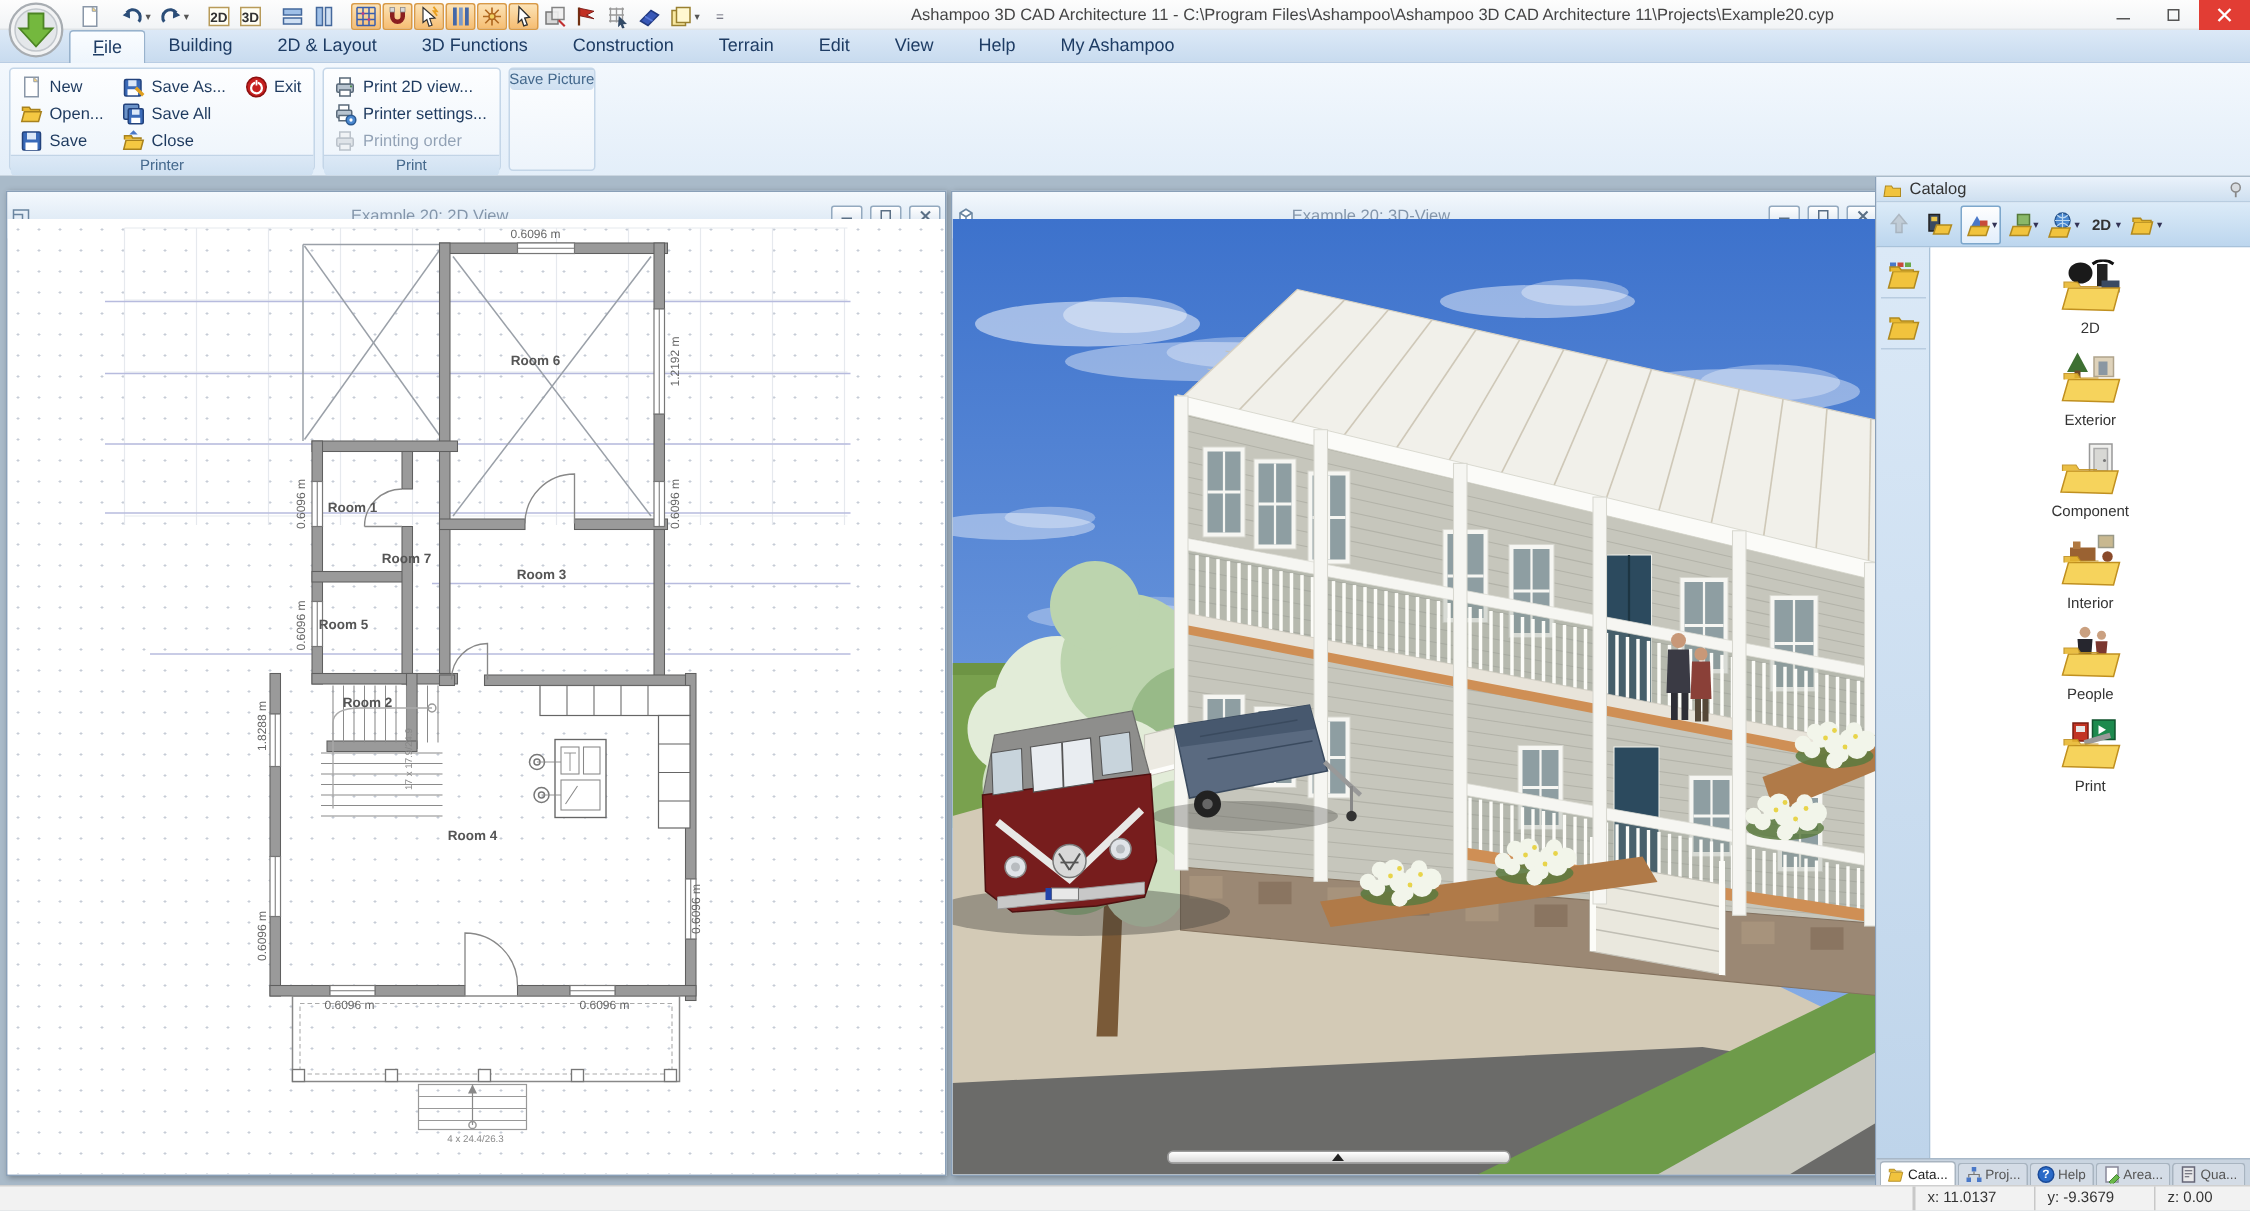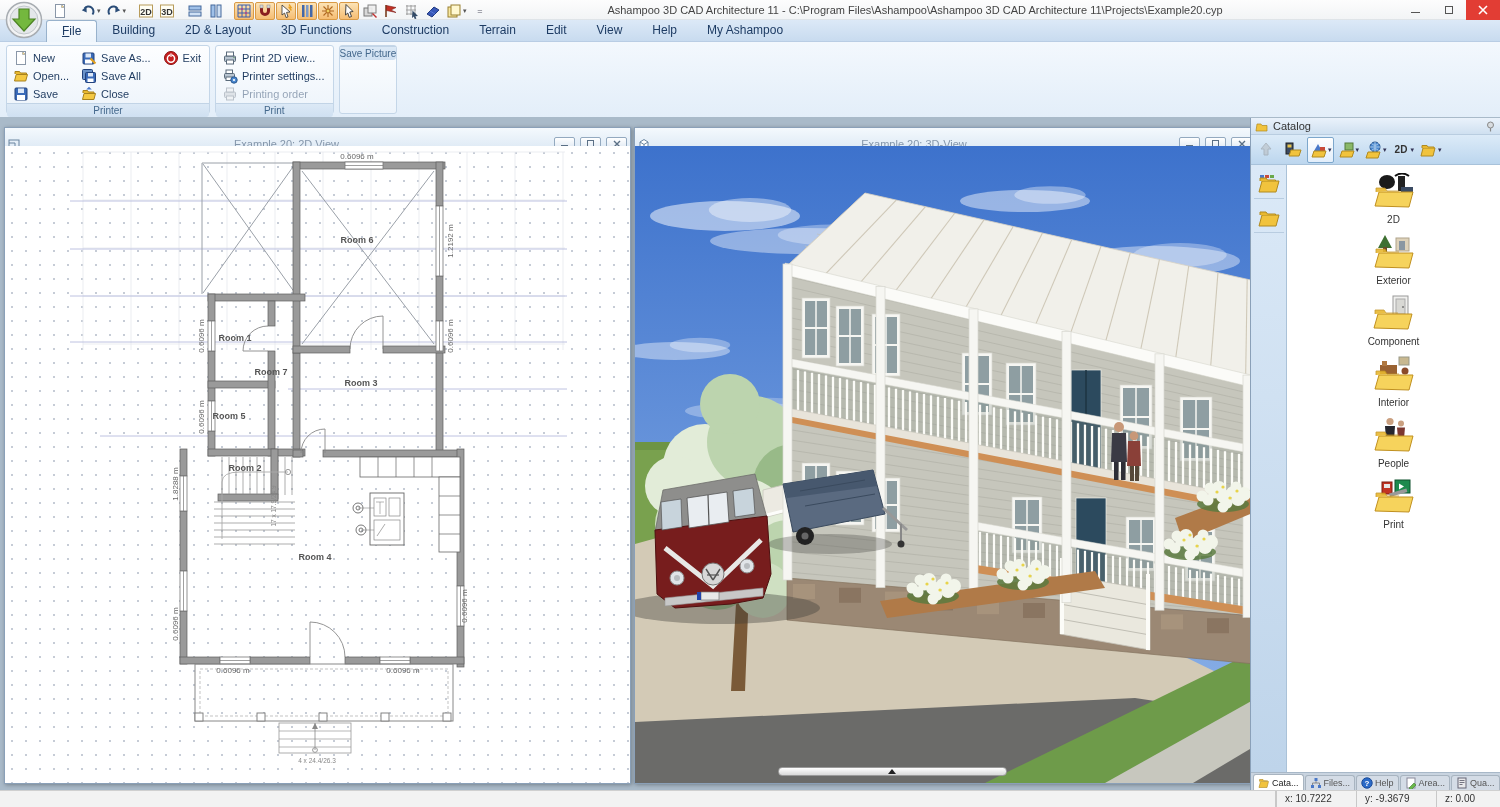--- a/index.html
+++ b/index.html
@@ -1157,21 +1157,21 @@
           </svg>
           <span>Cata...</span>
         </div>
         <div class="cattab">
           <svg width="12" height="12" viewBox="0 0 12 12">
             <rect x="4.5" y="1" width="3" height="3" fill="#4a78c8"></rect>
             <rect x="1" y="8" width="3" height="3" fill="#4a78c8"></rect>
             <rect x="8" y="8" width="3" height="3" fill="#4a78c8"></rect>
             <path d="M6,4 v2 M6,6 H2.5 v2 M6,6 h3.5 v2" stroke="#777" fill="none" stroke-width=".8"></path>
           </svg>
-          <span>Files...</span>
+          <span>Proj...</span>
         </div>
         <div class="cattab">
           <svg width="12" height="12" viewBox="0 0 12 12">
             <circle cx="6" cy="6" r="5.2" fill="#2a6ac8" stroke="#1a4a98"></circle>
             <text x="6" y="8.6" font-size="8" font-weight="bold" text-anchor="middle" fill="#fff">?</text>
           </svg>
           <span>Help</span>
         </div>
         <div class="cattab">
           <svg width="12" height="12" viewBox="0 0 12 12">
@@ -1185,18 +1185,18 @@
             <rect x="2" y="1" width="8" height="10" fill="#e8e8ea" stroke="#667"></rect>
             <path d="M3.5,3.5 h5 M3.5,5.5 h5 M3.5,7.5 h3" stroke="#556" stroke-width=".8"></path>
           </svg>
           <span>Qua...</span>
         </div>
       </div>
   </div>
 
   <div id="statusbar">
     <div id="status-left"></div>
-    <div class="scell" id="scell-x">x: 10.7222</div>
+    <div class="scell" id="scell-x">x: 11.0137</div>
     <div class="scell" id="scell-y">y: -9.3679</div>
     <div class="scell" id="scell-z">z: 0.00</div>
   </div>
 
 </div>
 
 </body></html>

